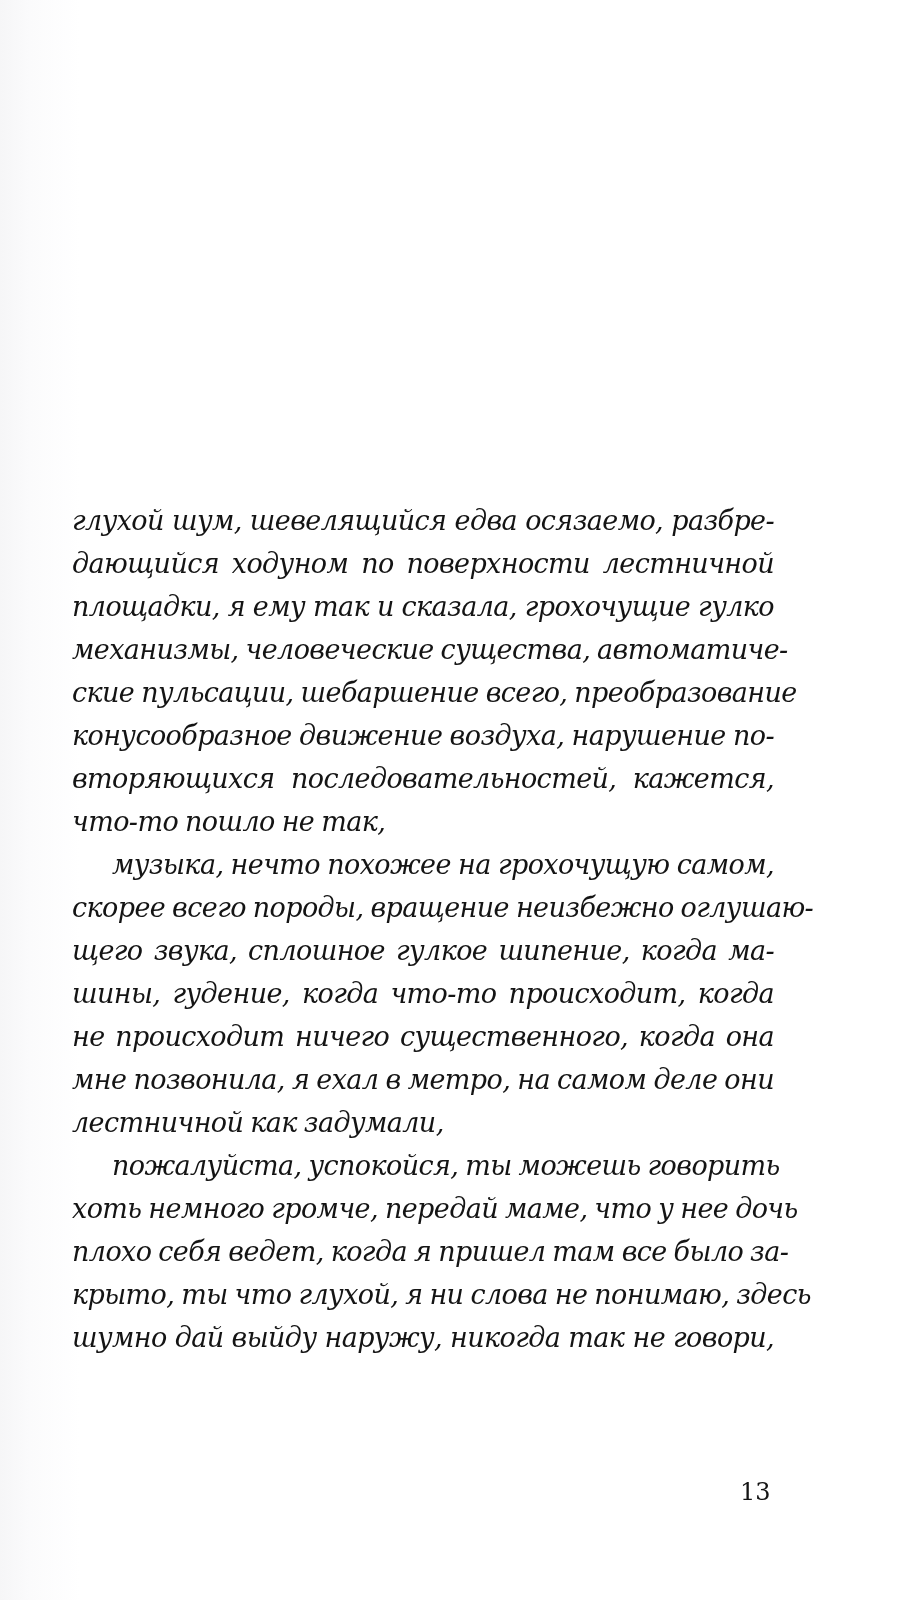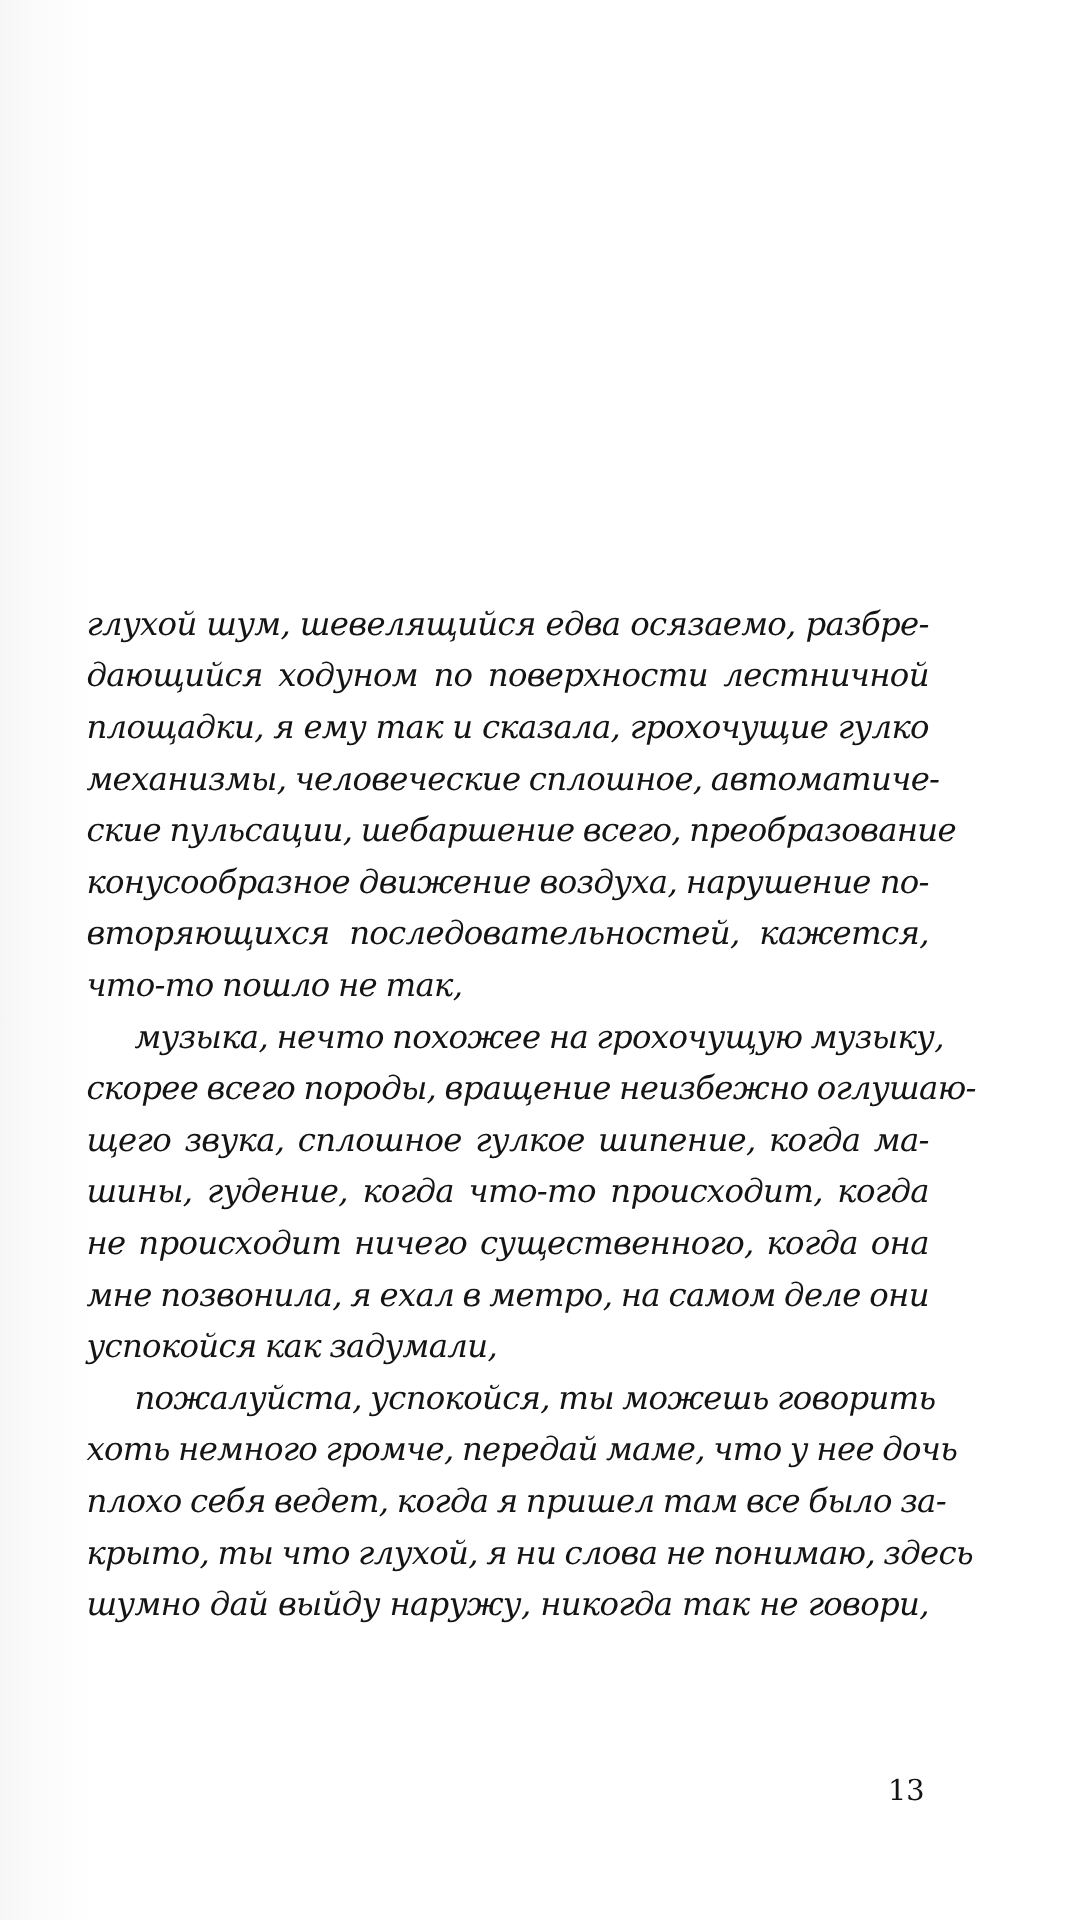--- a/index.html
+++ b/index.html
@@ -60,33 +60,33 @@
 </head>
 <body>
 
 <div class="page">
 
   <div class="text-block">
 
     <span class="line">глухой шум, шевелящийся едва осязаемо, разбре-</span>
     <span class="line">дающийся ходуном по поверхности лестничной</span>
     <span class="line">площадки, я ему так и сказала, грохочущие гулко</span>
-    <span class="line">механизмы, человеческие сплошное, автоматиче-</span>
+    <span class="line">механизмы, человеческие существа, автоматиче-</span>
     <span class="line">ские пульсации, шебаршение всего, преобразование</span>
     <span class="line">конусообразное движение воздуха, нарушение по-</span>
     <span class="line">вторяющихся последовательностей, кажется,</span>
     <span class="line last">что-то пошло не так,</span>
 
-    <span class="line indent">музыка, нечто похожее на грохочущую музыку,</span>
+    <span class="line indent">музыка, нечто похожее на грохочущую самом,</span>
     <span class="line">скорее всего породы, вращение неизбежно оглушаю-</span>
     <span class="line">щего звука, сплошное гулкое шипение, когда ма-</span>
     <span class="line">шины, гудение, когда что-то происходит, когда</span>
     <span class="line">не происходит ничего существенного, когда она</span>
     <span class="line">мне позвонила, я ехал в метро, на самом деле они</span>
-    <span class="line last">успокойся как задумали,</span>
+    <span class="line last">лестничной как задумали,</span>
 
     <span class="line indent">пожалуйста, успокойся, ты можешь говорить</span>
     <span class="line">хоть немного громче, передай маме, что у нее дочь</span>
     <span class="line">плохо себя ведет, когда я пришел там все было за-</span>
     <span class="line">крыто, ты что глухой, я ни слова не понимаю, здесь</span>
     <span class="line">шумно дай выйду наружу, никогда так не говори,</span>
   </div>
 
   <div class="page-number">13</div>
 </div>

